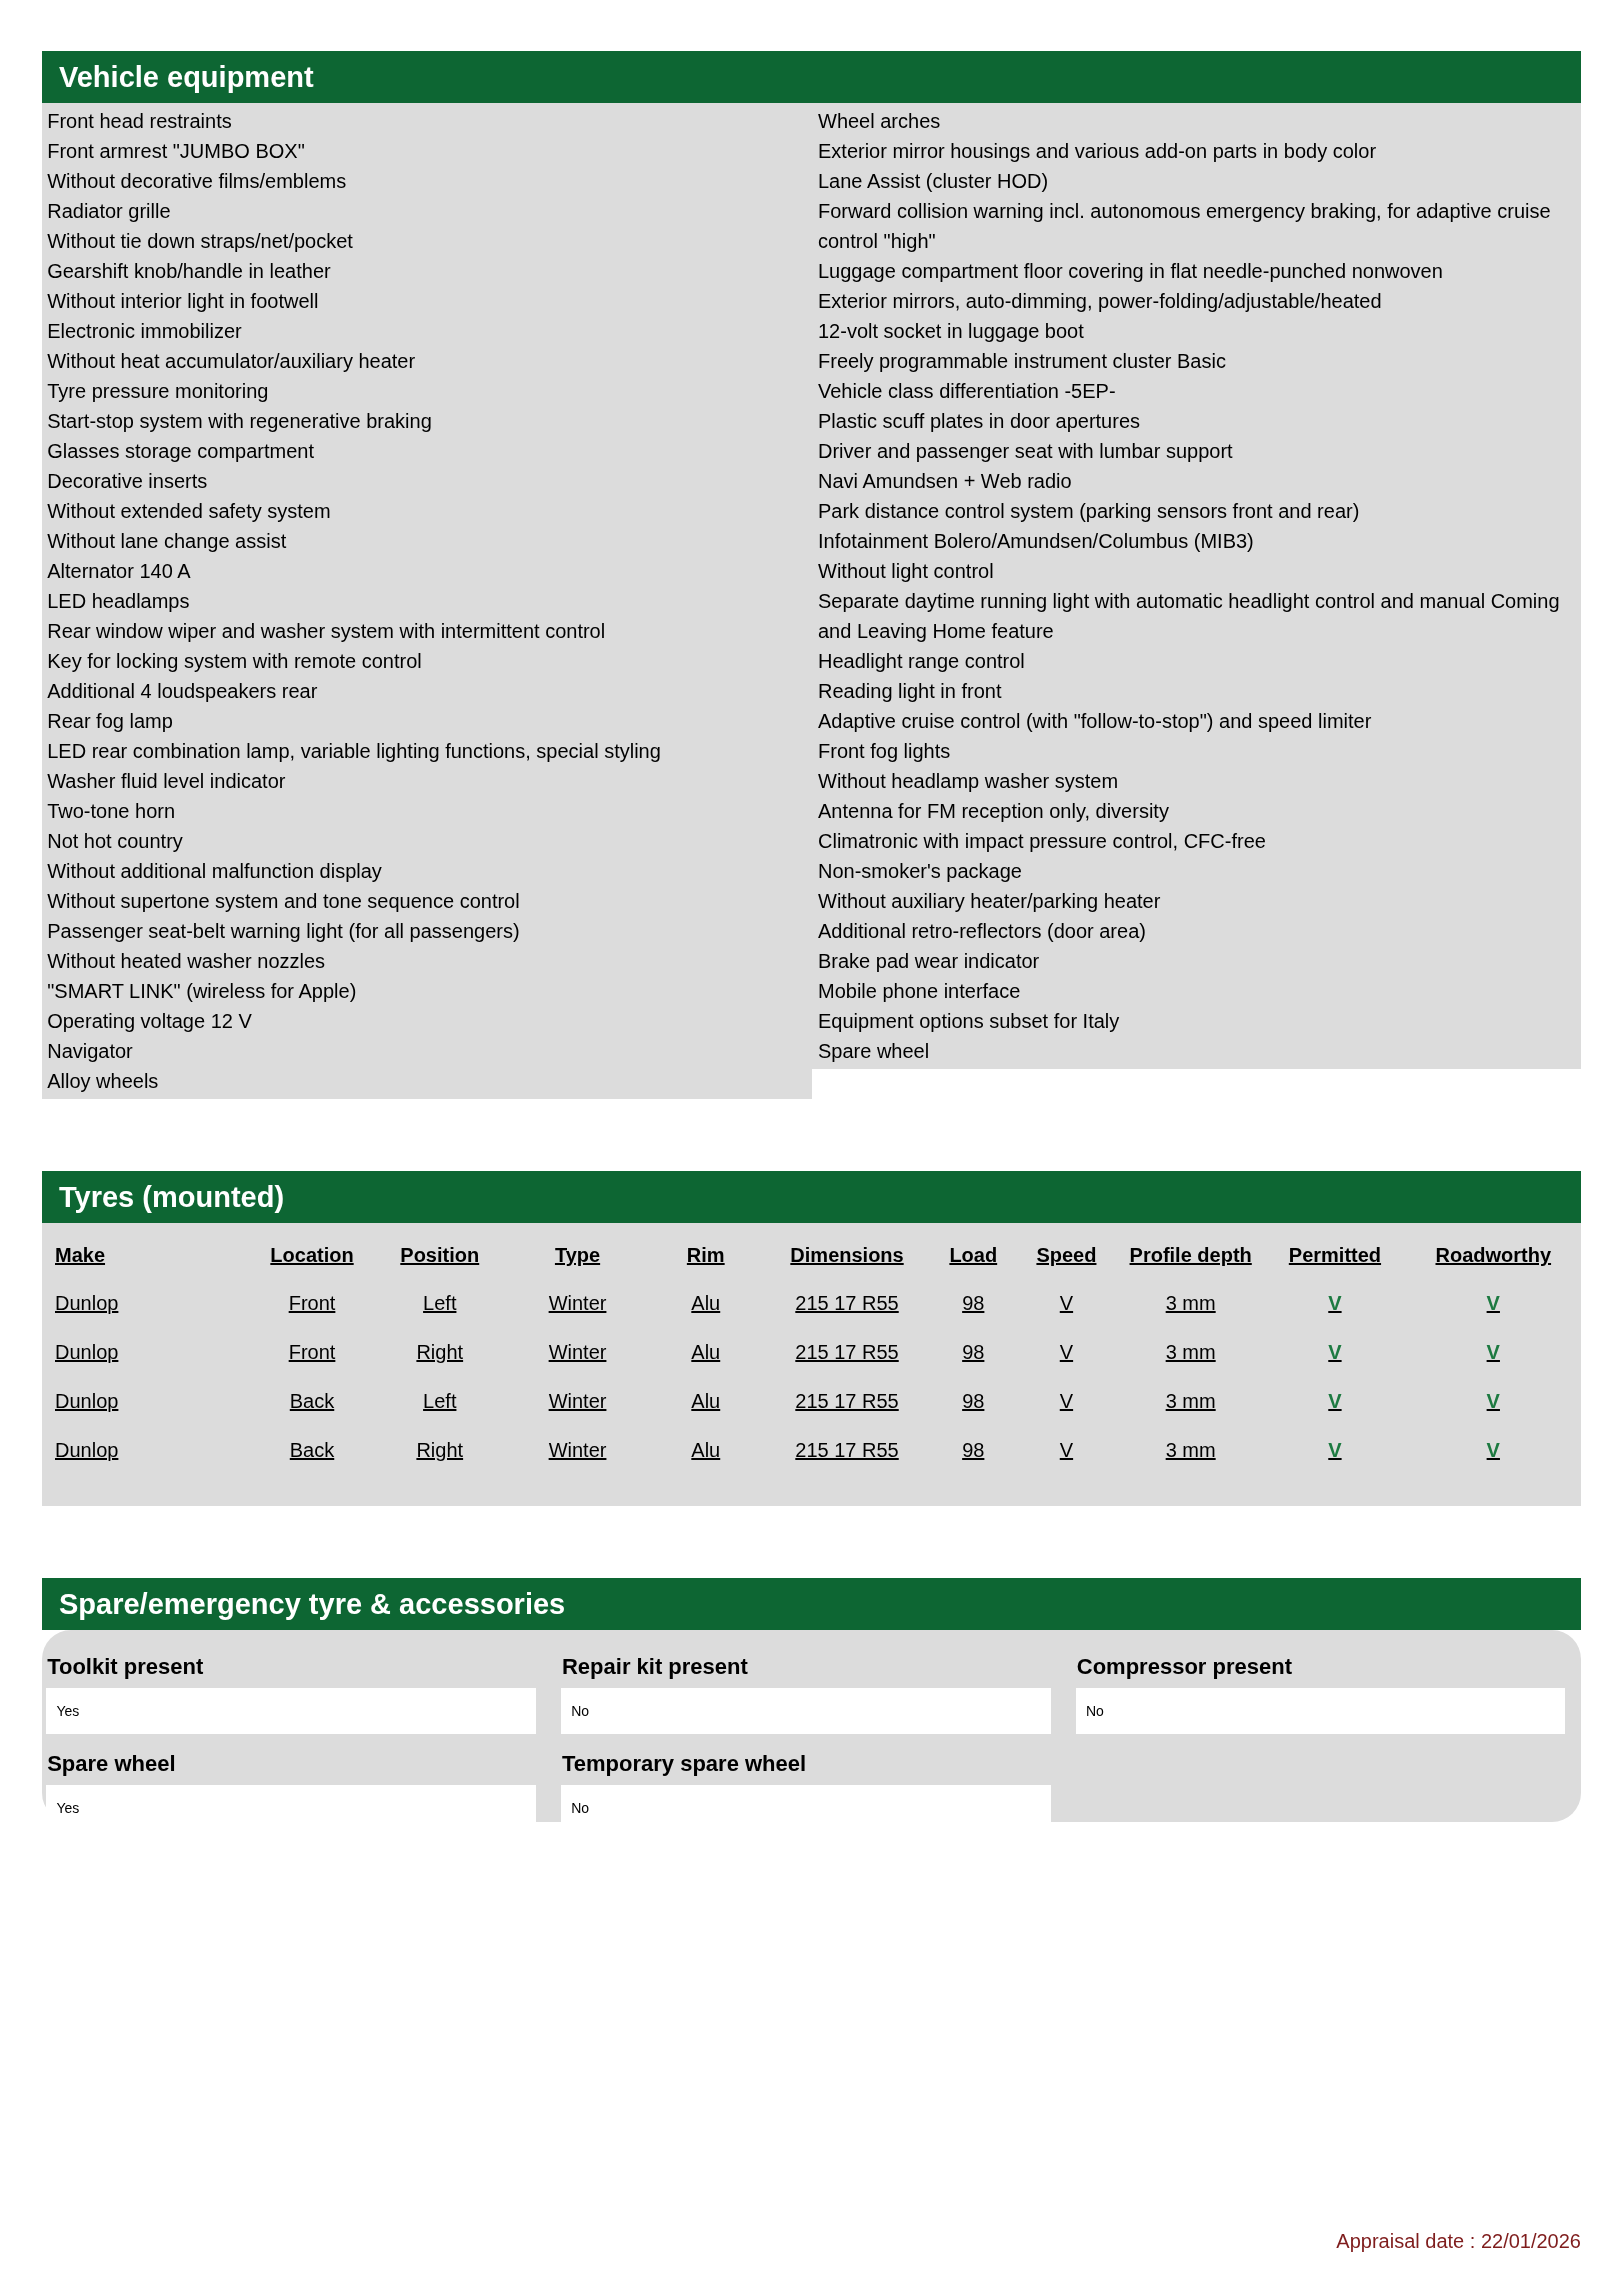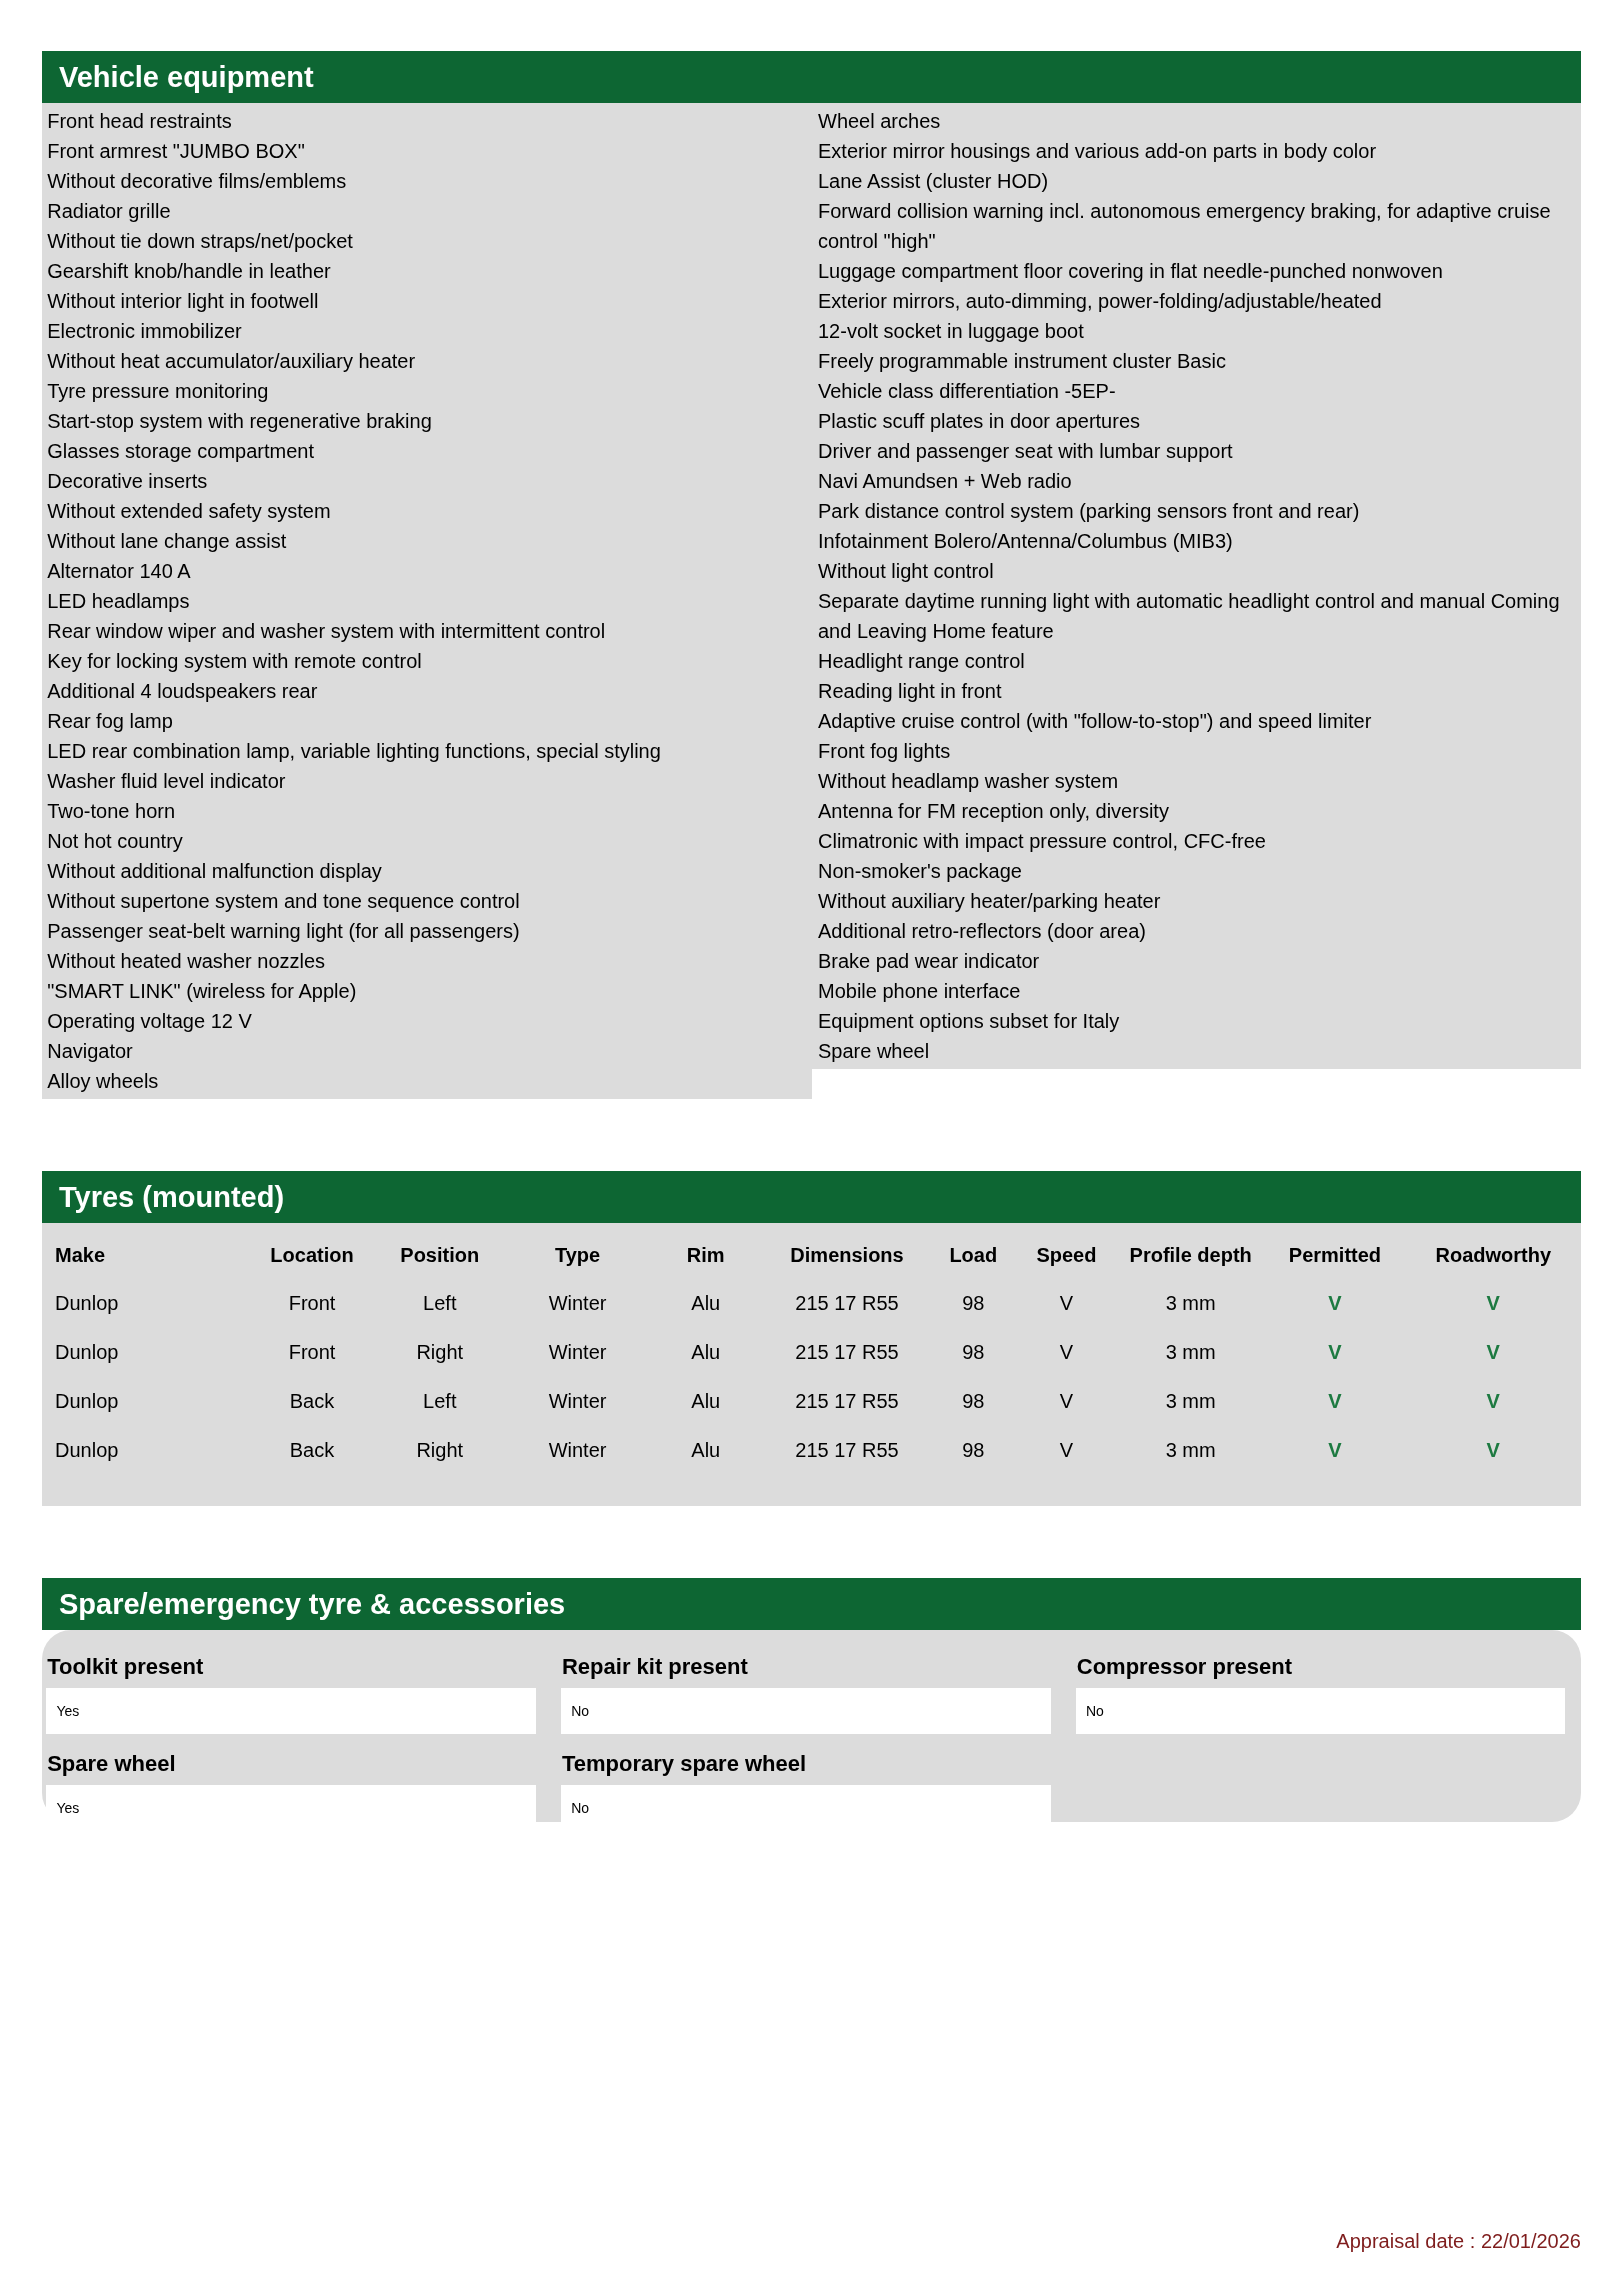--- a/index.html
+++ b/index.html
@@ -29,21 +29,21 @@
     list-style:none;margin:0;background:var(--gray);
     width:770px;box-sizing:border-box;
     font-size:20px;line-height:30px;
     padding:2.6px 5.2px 3.9px 5.2px;
   }
   .eq-col-right{padding-left:6.5px;padding-right:9.2px;}
   .eq-item{margin:0;padding:0;}
   
   .panel{background:var(--gray);}
   .tyres-panel{padding-bottom:31px;}
-  .tyres-table{width:100%;border-collapse:collapse;table-layout:fixed;font-size:20px;}
+  .tyres-table{width:100%;border-collapse:collapse;table-layout:fixed;font-size:20px;text-decoration:underline;}
   .tyres-table th{
     font-weight:bold;text-align:center;vertical-align:bottom;
     padding:21px 0 11.8px 0;font-size:20px;
   }
   .tyres-table th.col-left,.tyres-table td.col-left{text-align:left;padding-left:13px;}
   .tyres-table td{height:47px;text-align:center;vertical-align:middle;}
   .tyres-table td.check{color:var(--check);font-weight:bold;}
   
   .spare-panel{
     height:192px;box-sizing:border-box;
@@ -113,21 +113,21 @@
           <li class="eq-item">Forward collision warning incl. autonomous emergency braking, for adaptive cruise control "high"</li>
           <li class="eq-item">Luggage compartment floor covering in flat needle-punched nonwoven</li>
           <li class="eq-item">Exterior mirrors, auto-dimming, power-folding/adjustable/heated</li>
           <li class="eq-item">12-volt socket in luggage boot</li>
           <li class="eq-item">Freely programmable instrument cluster Basic</li>
           <li class="eq-item">Vehicle class differentiation -5EP-</li>
           <li class="eq-item">Plastic scuff plates in door apertures</li>
           <li class="eq-item">Driver and passenger seat with lumbar support</li>
           <li class="eq-item">Navi Amundsen + Web radio</li>
           <li class="eq-item">Park distance control system (parking sensors front and rear)</li>
-          <li class="eq-item">Infotainment Bolero/Antenna/Columbus (MIB3)</li>
+          <li class="eq-item">Infotainment Bolero/Amundsen/Columbus (MIB3)</li>
           <li class="eq-item">Without light control</li>
           <li class="eq-item">Separate daytime running light with automatic headlight control and manual Coming and Leaving Home feature</li>
           <li class="eq-item">Headlight range control</li>
           <li class="eq-item">Reading light in front</li>
           <li class="eq-item">Adaptive cruise control (with "follow-to-stop") and speed limiter</li>
           <li class="eq-item">Front fog lights</li>
           <li class="eq-item">Without headlamp washer system</li>
           <li class="eq-item">Antenna for FM reception only, diversity</li>
           <li class="eq-item">Climatronic with impact pressure control, CFC-free</li>
           <li class="eq-item">Non-smoker's package</li>

